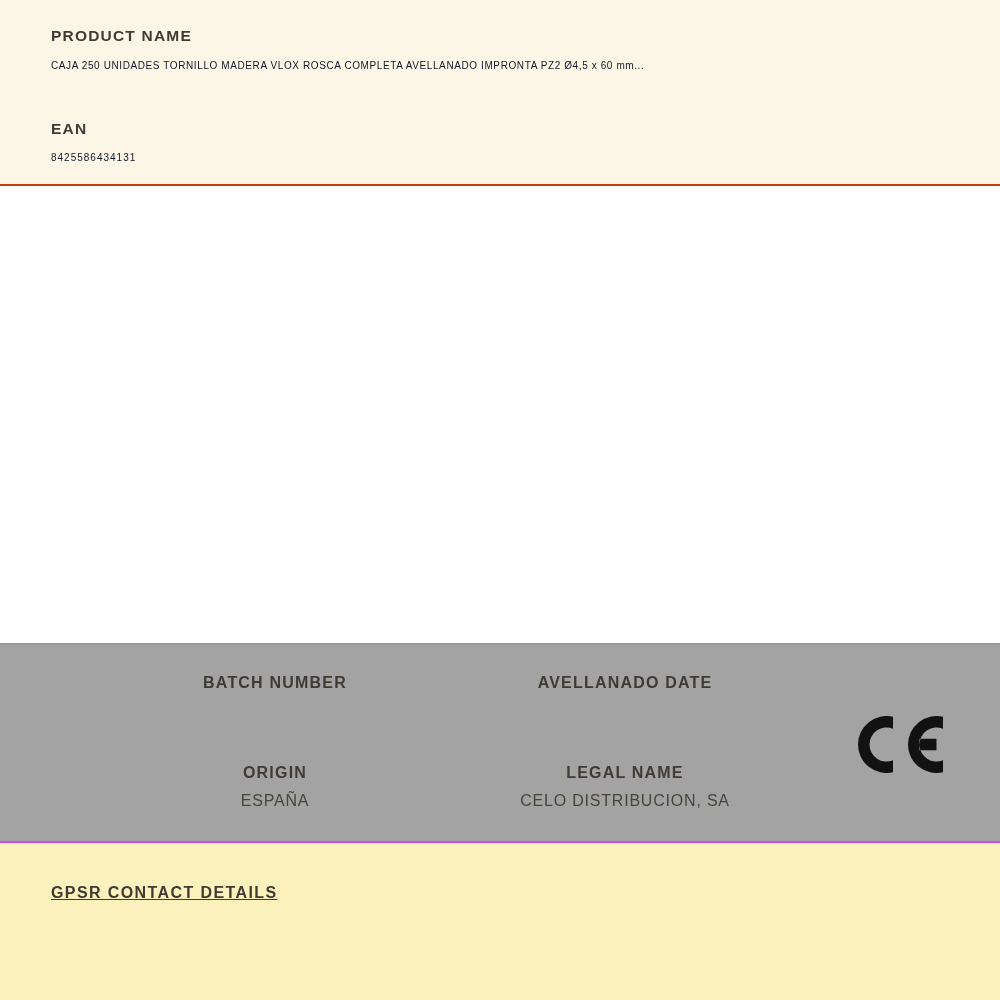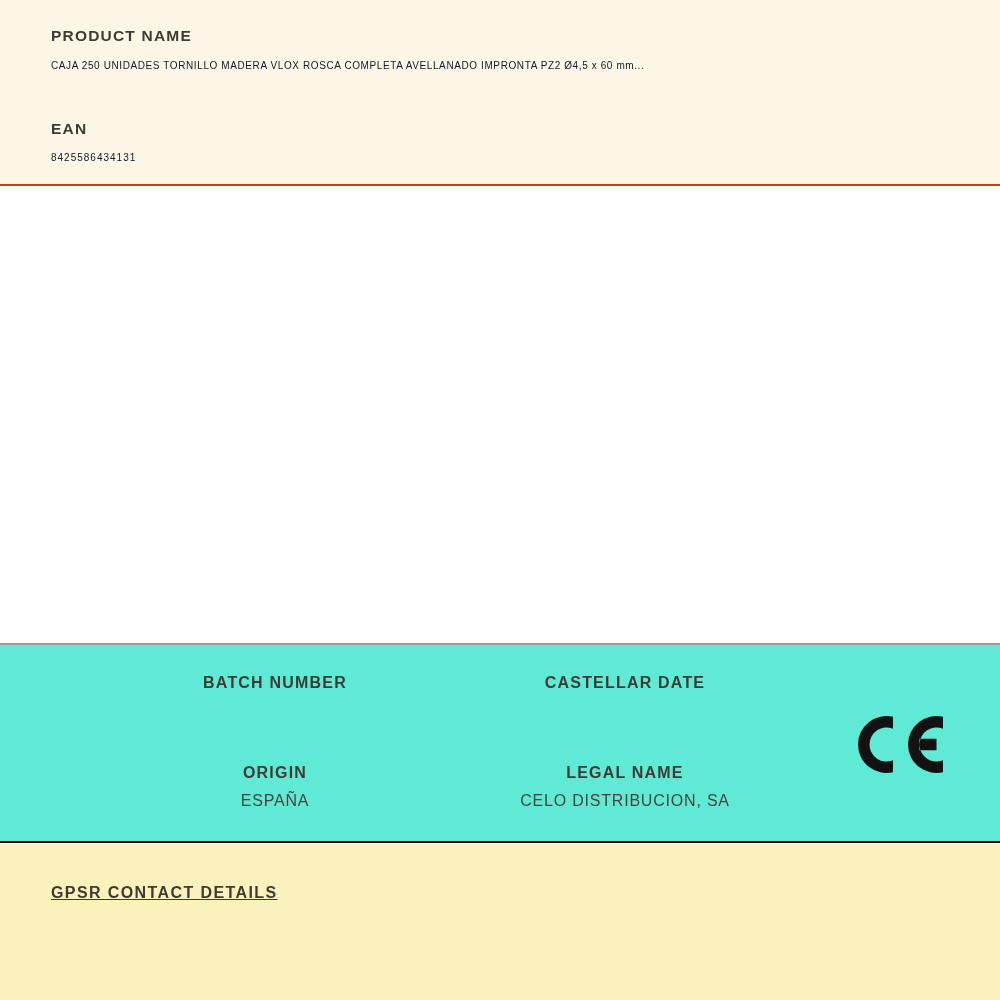--- a/index.html
+++ b/index.html
@@ -50,23 +50,23 @@
 
   
   .blank-section {
     background: #ffffff;
     flex: 0 0 457px;
   }
 
   
   .details-section {
     position: relative;
-    background: #5eead4;
+    background: #a3a3a3;
     border-top: 2px solid #9b9b97;
-    border-bottom: 2px solid #000000;
+    border-bottom: 2px solid #d946ef;
     height: 196px;
     box-sizing: content-box;
   }
   .details-grid {
     display: grid;
     grid-template-columns: 1fr 1fr;
     padding: 29px 200px 0 100px;
   }
   .details-grid > .cell {
     text-align: center;
@@ -134,21 +134,21 @@
 
   <div class="blank-section"></div>
 
   <div class="details-section">
     <div class="details-grid">
       <div class="cell row1-cell">
         <div class="detail-label">BATCH NUMBER</div>
         <div class="detail-value"></div>
       </div>
       <div class="cell row1-cell">
-        <div class="detail-label">CASTELLAR DATE</div>
+        <div class="detail-label">AVELLANADO DATE</div>
         <div class="detail-value"></div>
       </div>
       <div class="cell">
         <div class="detail-label">ORIGIN</div>
         <div class="detail-value">ESPAÑA</div>
       </div>
       <div class="cell">
         <div class="detail-label">LEGAL NAME</div>
         <div class="detail-value">CELO DISTRIBUCION, SA</div>
       </div>

